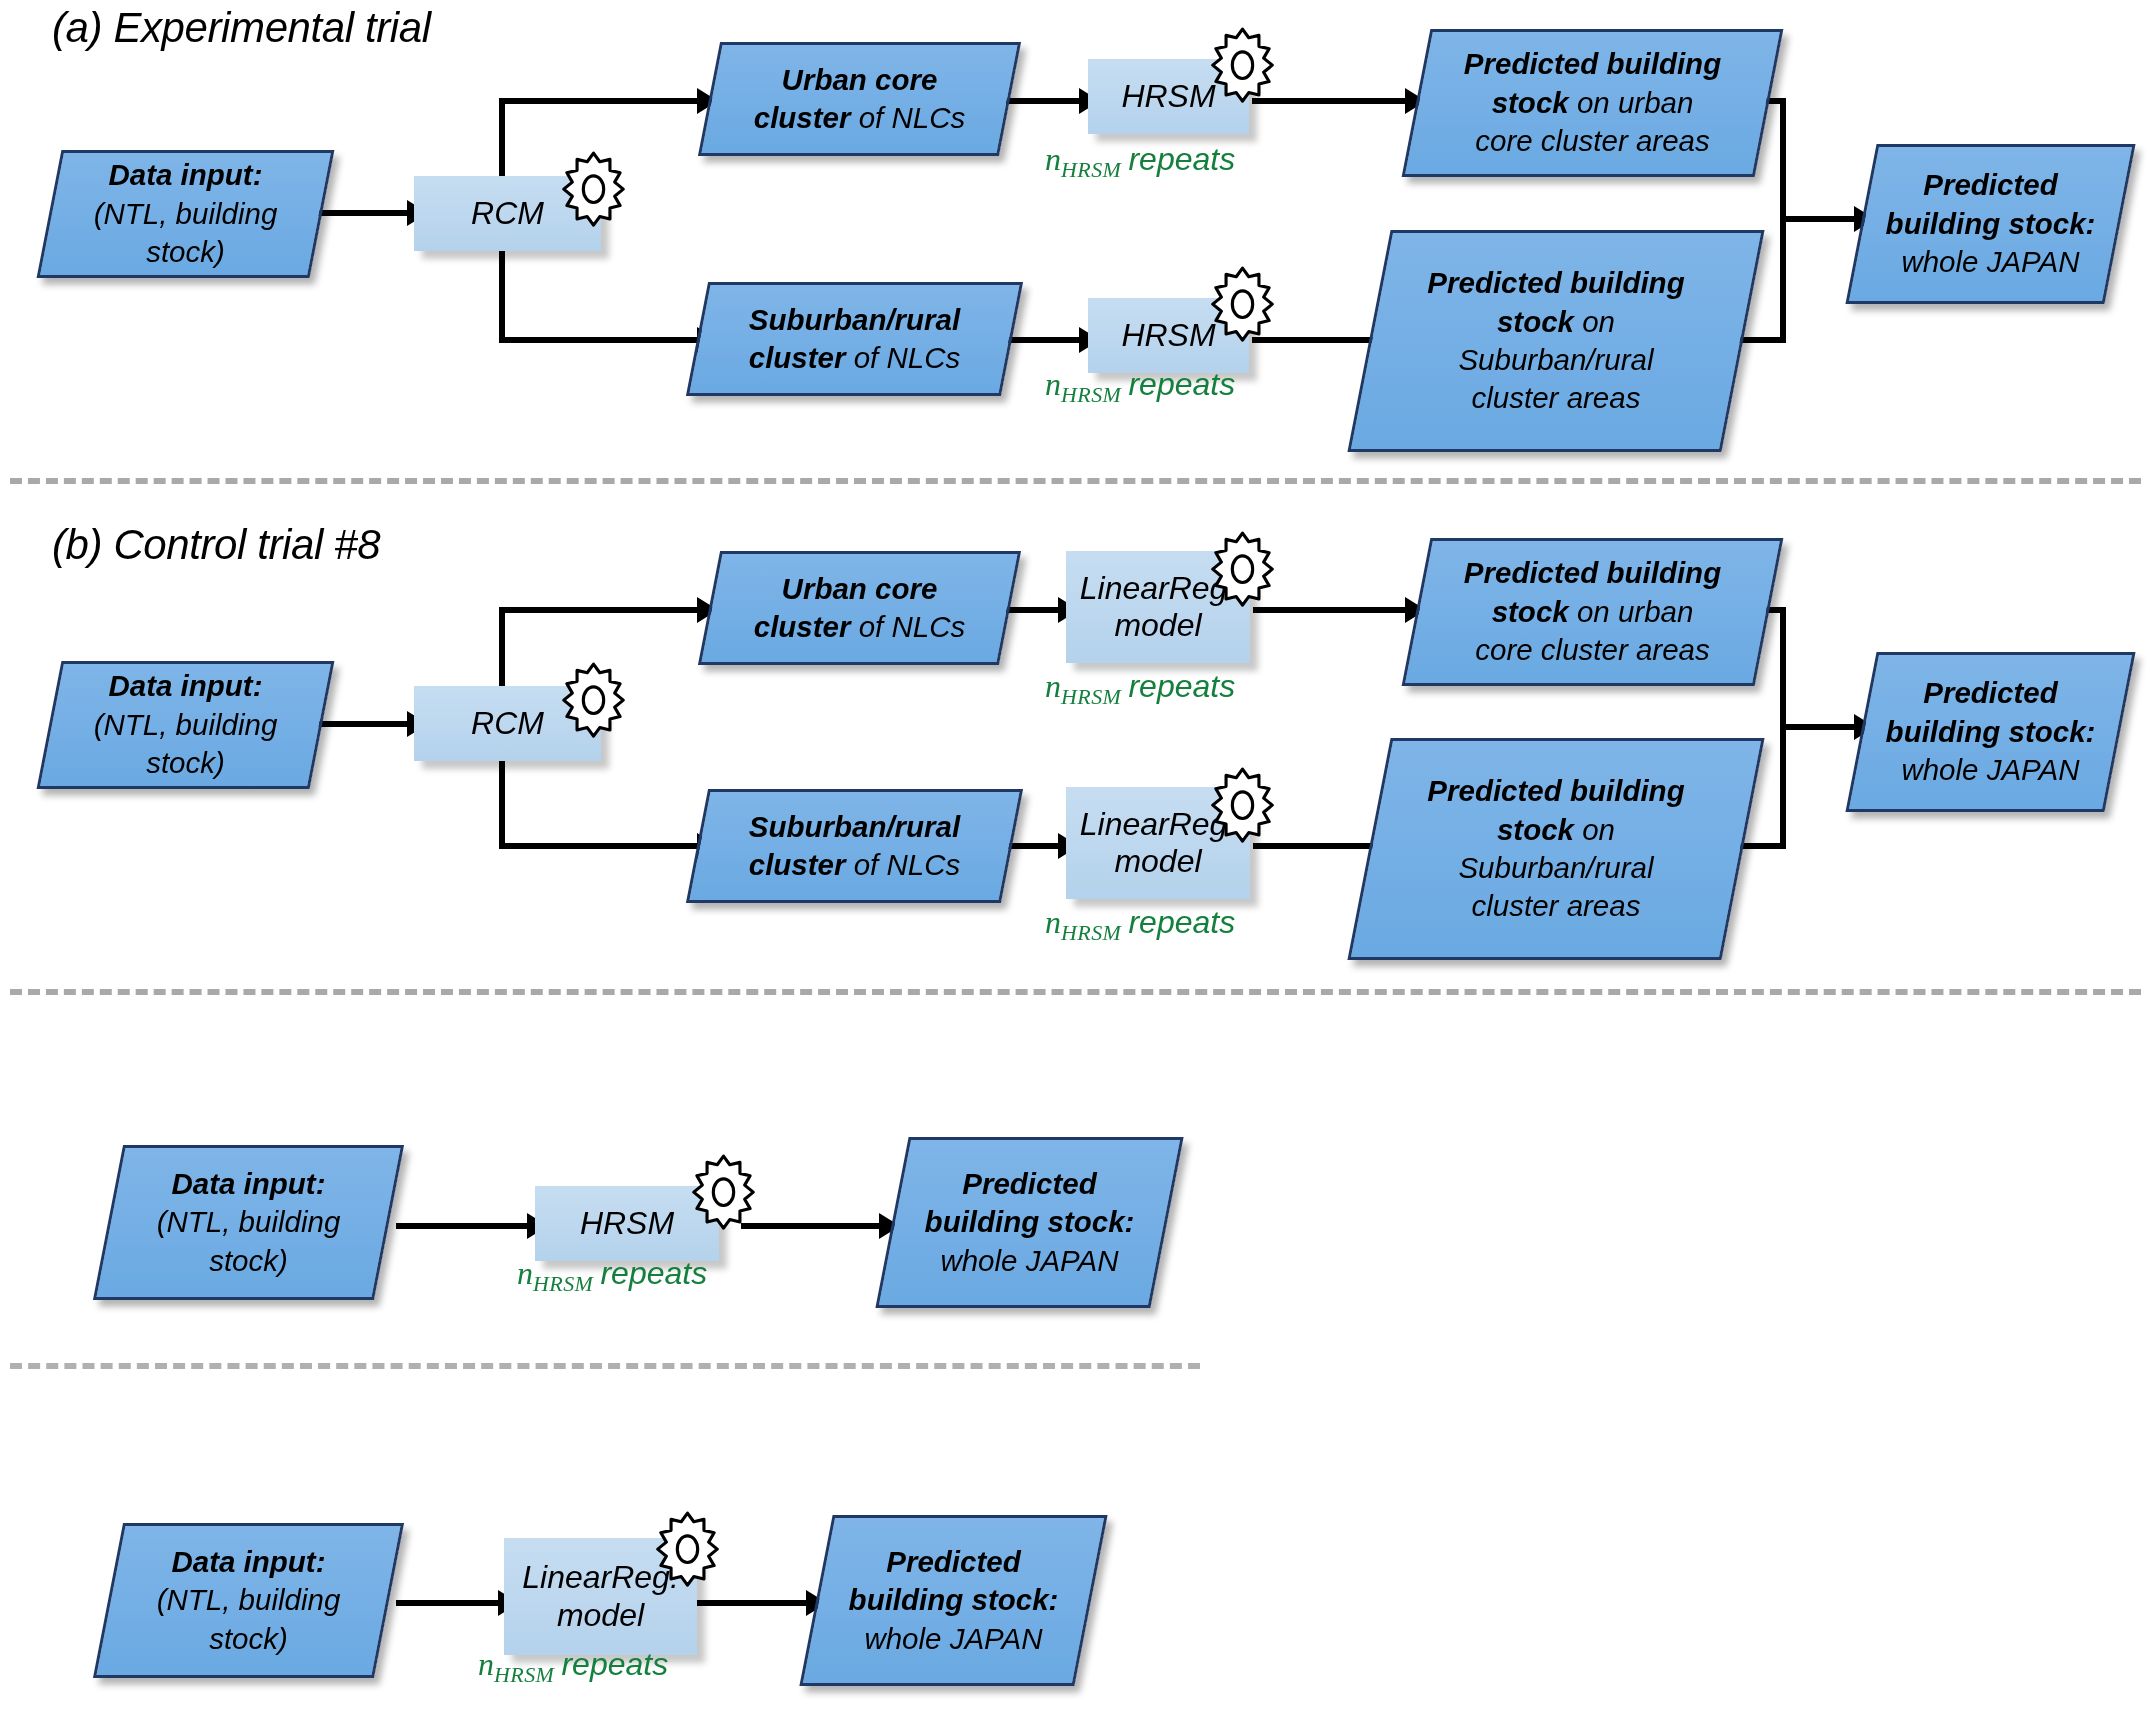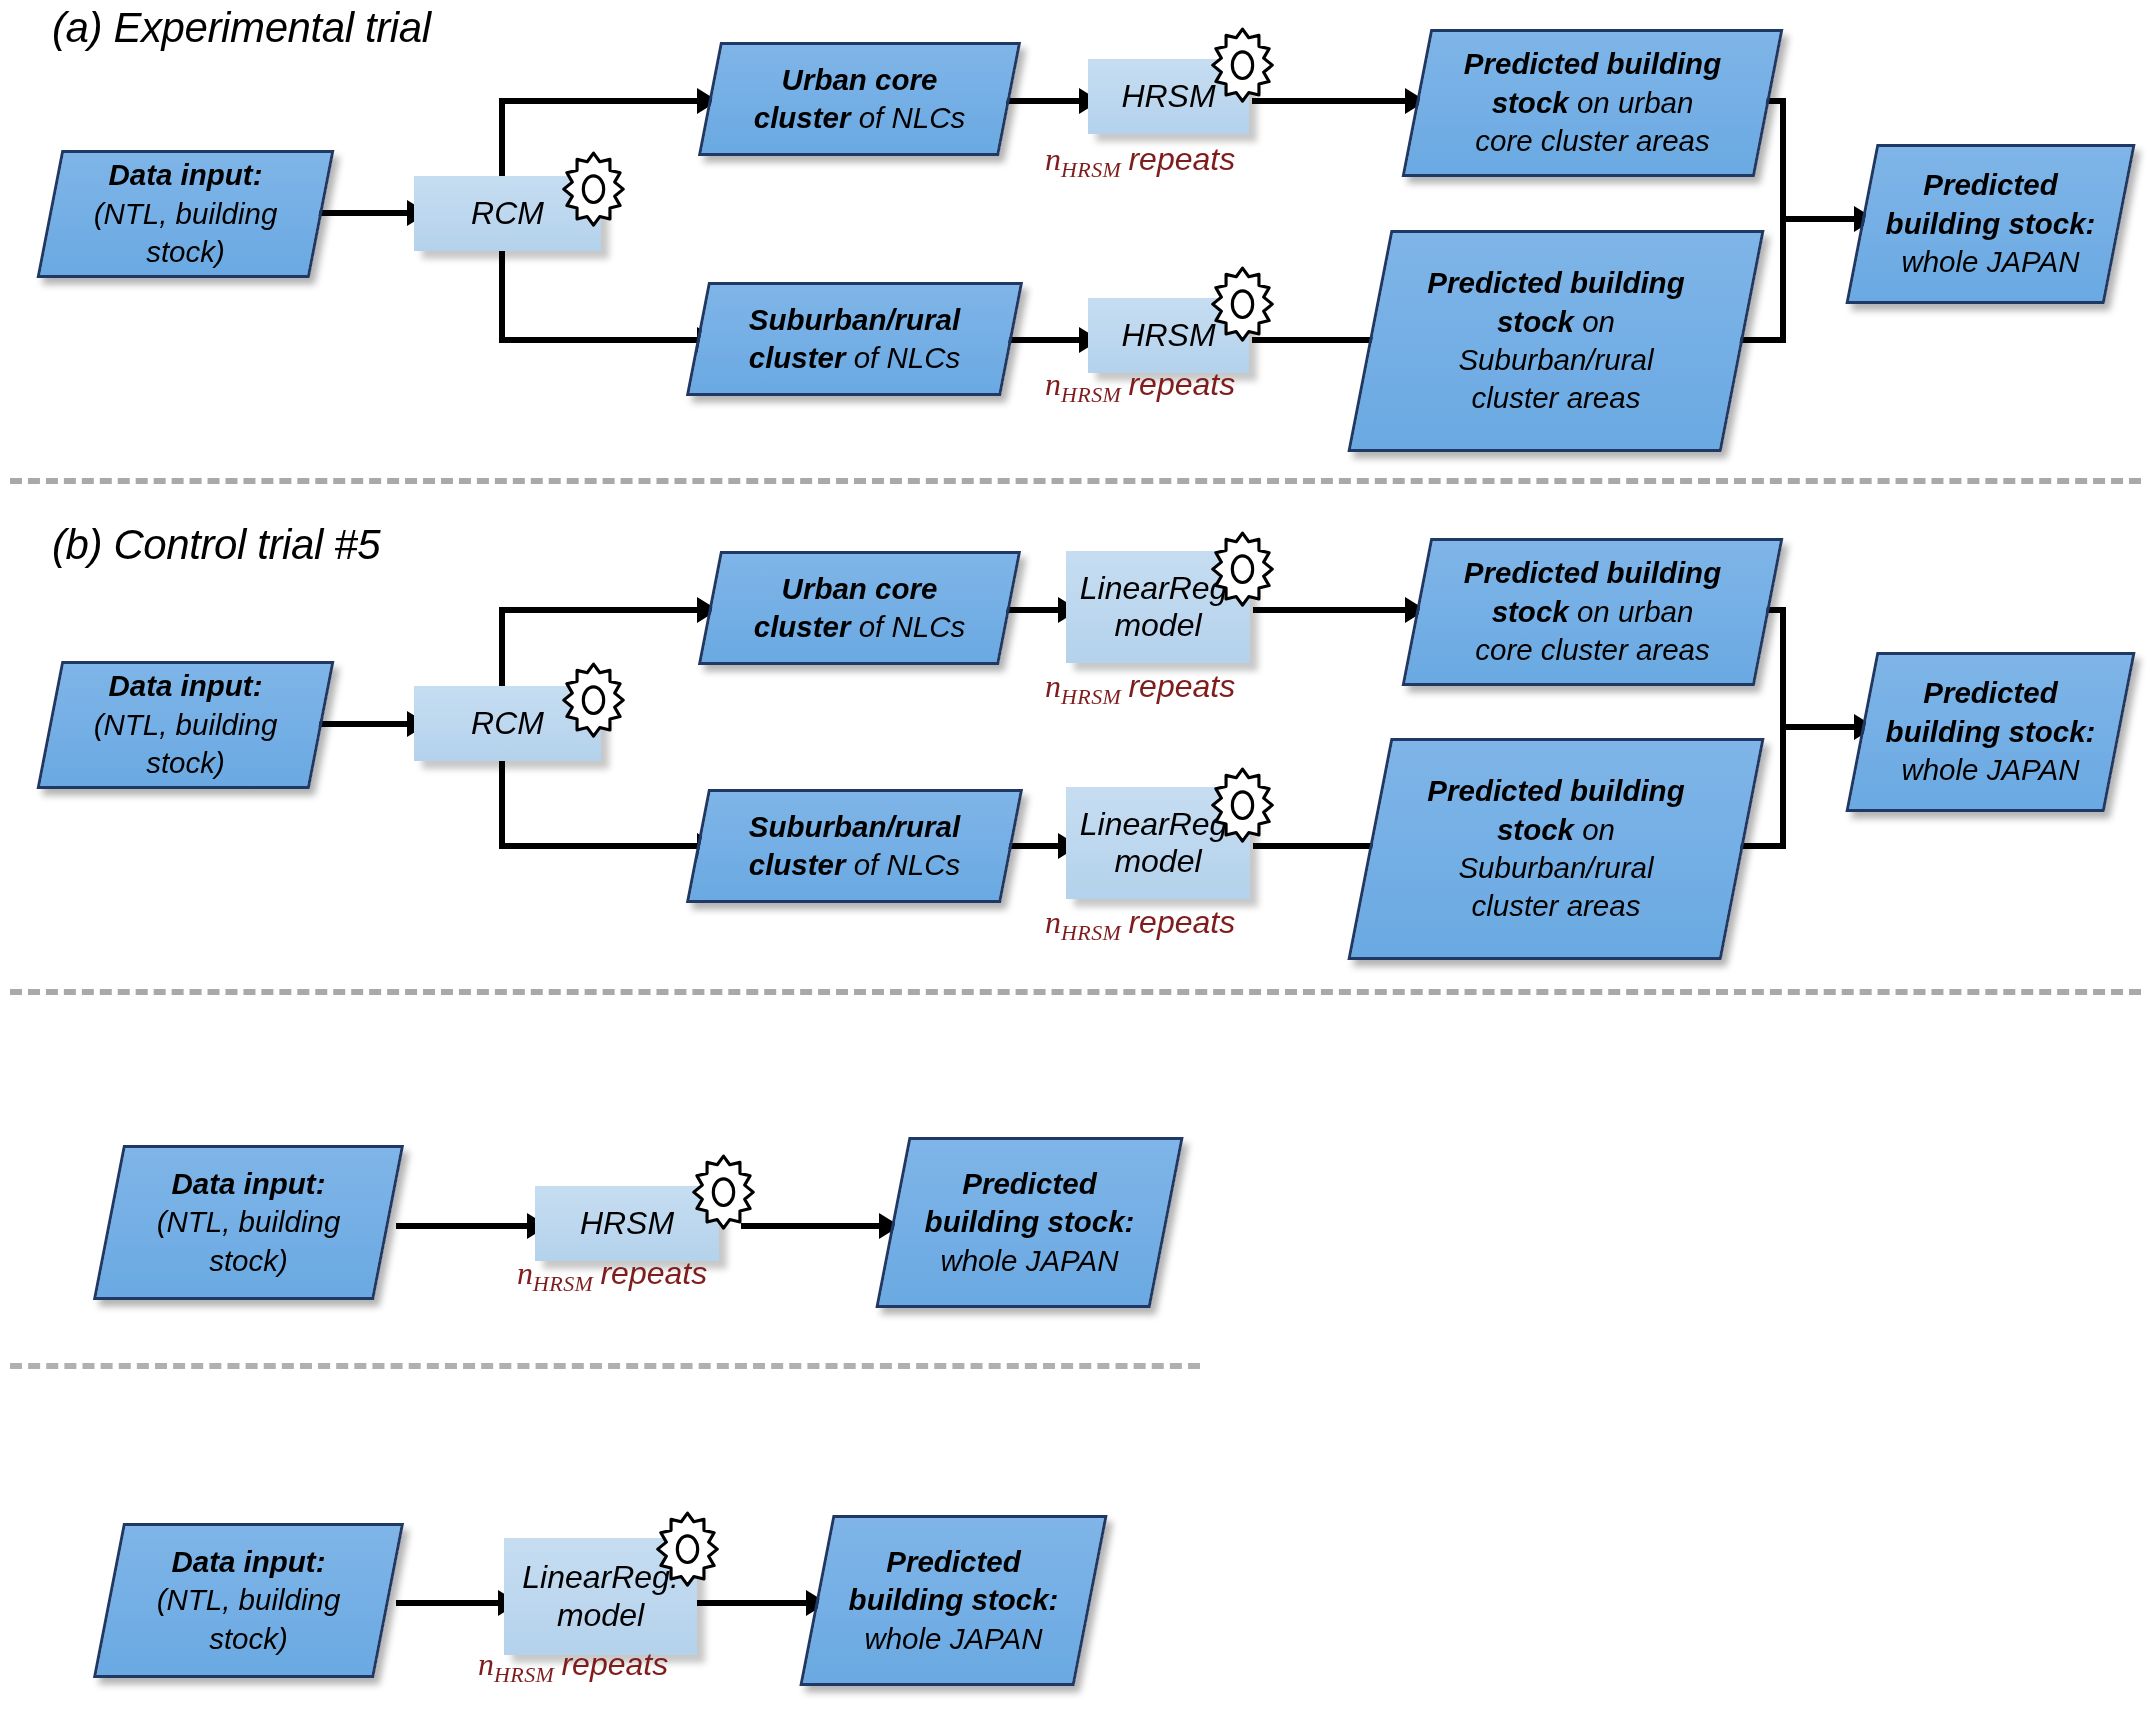--- a/index.html
+++ b/index.html
@@ -65,21 +65,21 @@
     color:#000;
     line-height:1.12;
     box-sizing:border-box;
   }
 
   
   .repeats{
     position:absolute;
     white-space:nowrap;
     font-size:31px;
-    color:#7f1d1d;
+    color:#15803d;
   }
   .repeats .mathn{
     font-family:"Liberation Serif","DejaVu Serif",serif;
     font-style:italic;
     font-size:32px;
   }
   .repeats .sub{
     font-family:"Liberation Serif","DejaVu Serif",serif;
     font-style:italic;
     font-size:22px;
@@ -223,21 +223,21 @@
       <div>
         <b>Predicted</b><br>
         <b>building stock:</b><br>
         <span class="reg">whole JAPAN</span>
       </div>
     </div>
   </div>
 
   <div class="sep" style="left:10px;top:478px;width:2131px;"></div>
 
-  <div class="caption" style="left:52px;top:521px;">(b) Control trial #5</div>
+  <div class="caption" style="left:52px;top:521px;">(b) Control trial #8</div>
 
   <div class="ln vln" style="left:499px;top:607px;height:242px;"></div>
   <div class="ln hln" style="left:499px;top:607px;width:201px;"></div>
   <div class="arrow" style="left:697px;top:597px;"></div>
   <div class="ln hln" style="left:499px;top:843px;width:201px;"></div>
   <div class="arrow" style="left:697px;top:833px;"></div>
 
   <div class="ln hln" style="left:309px;top:721px;width:104px;"></div>
   <div class="arrow" style="left:407px;top:711px;"></div>
 

